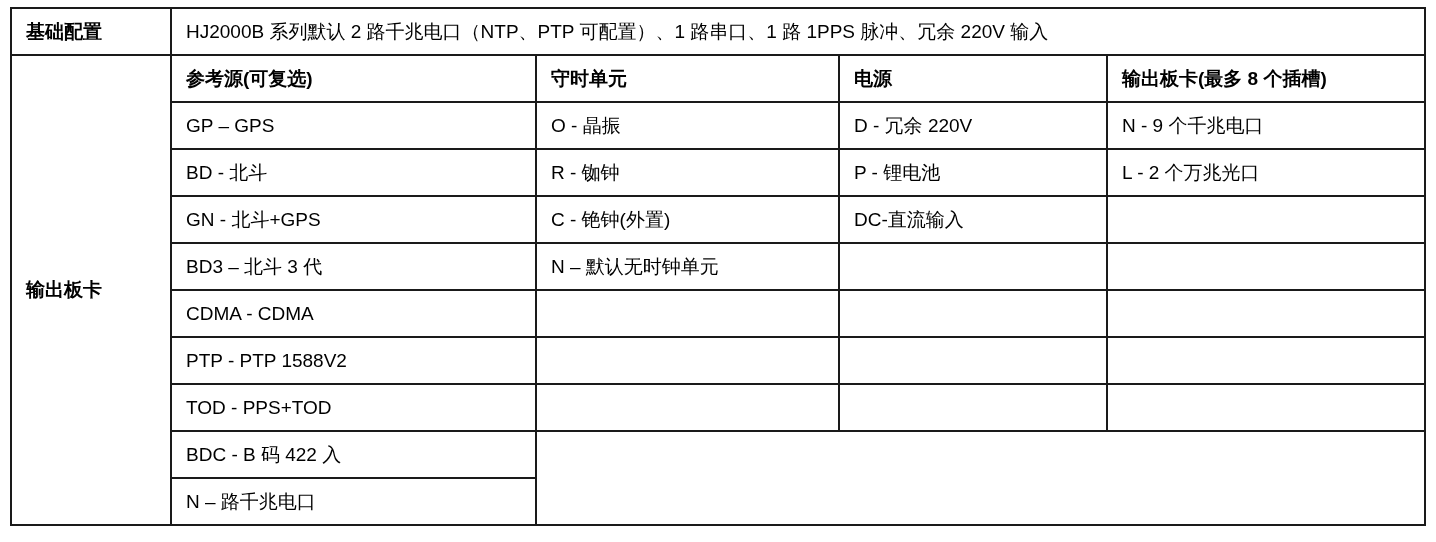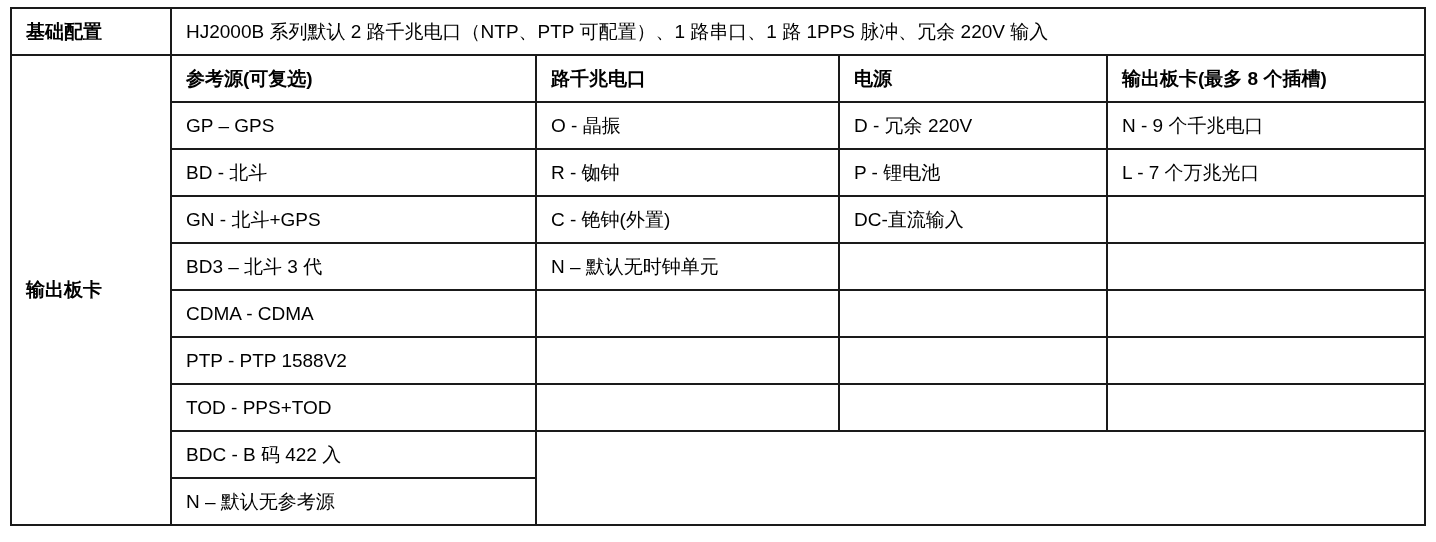--- a/index.html
+++ b/index.html
@@ -67,37 +67,37 @@
 
     <tbody>
         <tr>
       <td class="label-cell">基础配置</td>
       <td class="base-value" colspan="4">HJ2000B 系列默认 2 路千兆电口（NTP、PTP 可配置）、1 路串口、1 路 1PPS 脉冲、冗余 220V 输入</td>
     </tr>
 
     <tr>
       <td class="label-cell" rowspan="10">输出板卡</td>
       <td class="col-header">参考源(可复选)</td>
-      <td class="col-header">路千兆电口</td>
+      <td class="col-header">守时单元</td>
       <td class="col-header">电源</td>
       <td class="col-header">输出板卡(最多 8 个插槽)</td>
     </tr>
 
     <tr>
       <td>GP – GPS</td>
       <td>O - 晶振</td>
       <td>D - 冗余 220V</td>
       <td>N - 9 个千兆电口</td>
     </tr>
 
     <tr>
       <td>BD - 北斗</td>
       <td>R - 铷钟</td>
       <td>P - 锂电池</td>
-      <td>L - 7 个万兆光口</td>
+      <td>L - 2 个万兆光口</td>
     </tr>
 
     <tr>
       <td>GN - 北斗+GPS</td>
       <td>C - 铯钟(外置)</td>
       <td>DC-直流输入</td>
       <td></td>
     </tr>
 
     <tr>
@@ -127,17 +127,17 @@
       <td></td>
       <td></td>
     </tr>
 
     <tr>
       <td>BDC - B 码 422 入</td>
       <td colspan="3" rowspan="2"></td>
     </tr>
 
     <tr>
-      <td>N – 默认无参考源</td>
+      <td>N – 路千兆电口</td>
     </tr>
   </tbody>
     </table>
 </div>
 
 </body></html>

